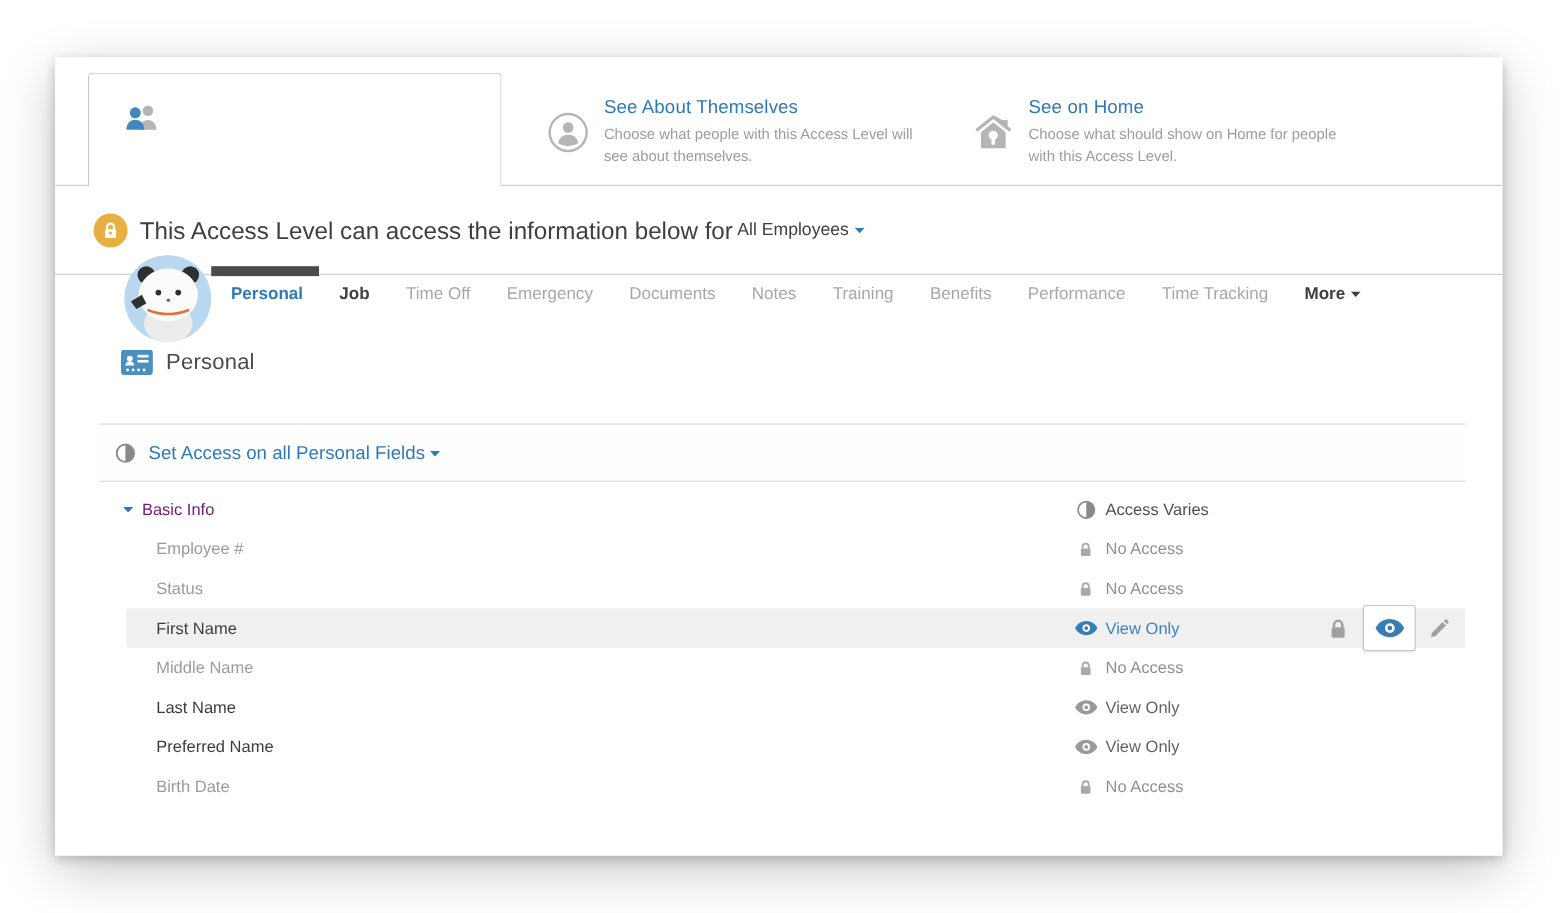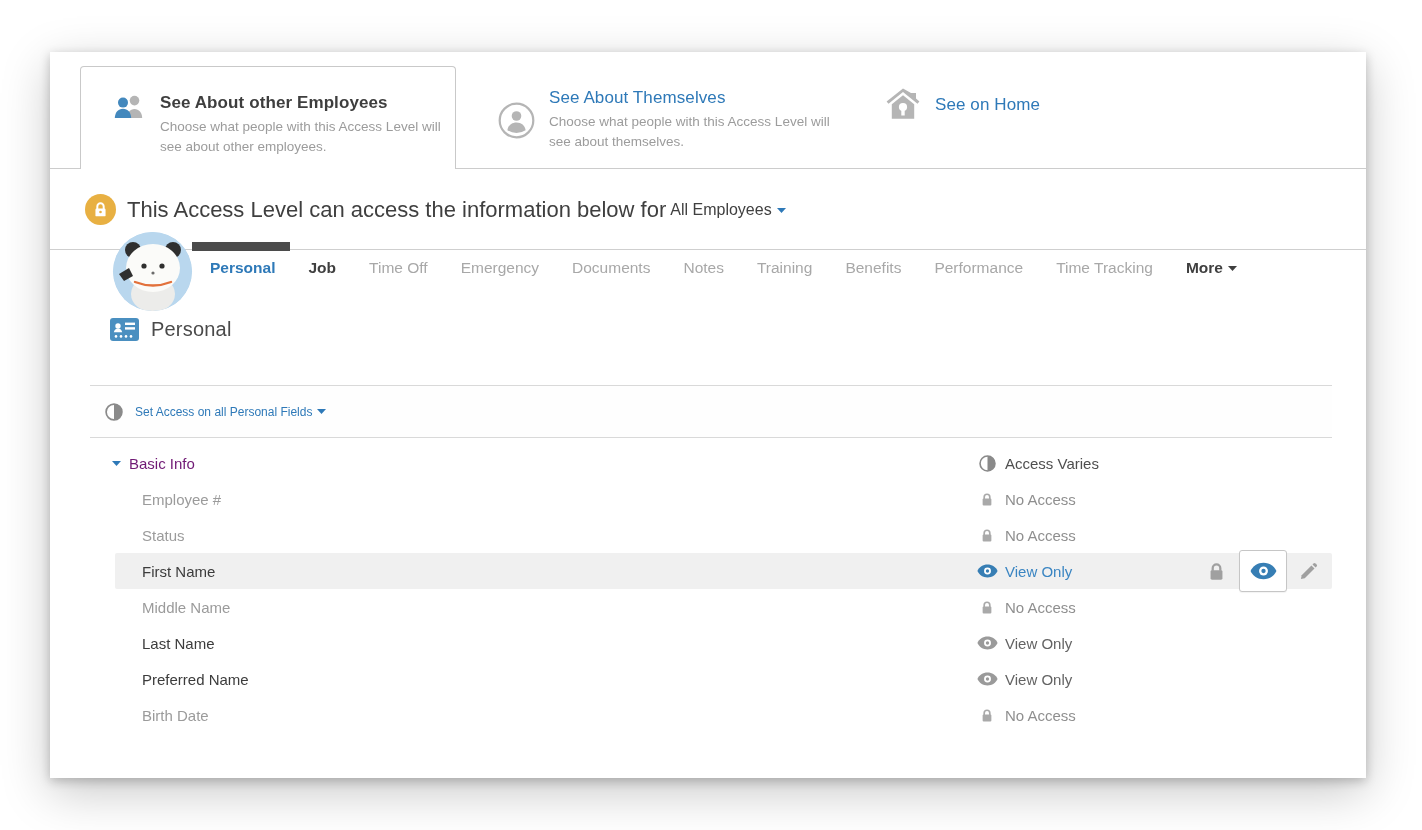--- a/index.html
+++ b/index.html
@@ -46,21 +46,21 @@
   
   .sec-head { position:absolute; left:60px; top:266px; display:flex; align-items:center; }
   .sec-title { margin-left:12px; font-size:20px; color:#4a4a4a; letter-spacing:.2px; }
 
   
   .setbar {
     position:absolute; left:40px; top:333px; width:1242px; height:53px;
     border-top:1px solid #d9d9d9; border-bottom:1px solid #d9d9d9;
     display:flex; align-items:center; padding-left:15px; background:#fefefe;
   }
-  .setbar-link { margin-left:12px; font-size:12px; color:#2e79b8; cursor:pointer; }
+  .setbar-link { margin-left:12px; font-size:17px; color:#2e79b8; cursor:pointer; }
 
   
   .rows { position:absolute; left:40px; top:393px; width:1242px; }
   .frow { position:relative; height:36px; display:flex; align-items:center; font-size:15px; }
   .frow .hl { position:absolute; left:25px; right:0; top:0; bottom:0; background:#f0f0f0; border-radius:2px; }
   .frow > * { position:relative; }
   .glabel { color:#701a75; font-weight:normal; margin-left:8px; }
   .gcaret { margin-left:22px; display:flex; }
   .flabel { margin-left:52px; }
   .frow.none .flabel { color:#9b9b9b; }
@@ -95,24 +95,20 @@
           <g fill="#b5b5b5">
             <circle cx="21.5" cy="5.6" r="4.8"></circle>
             <path d="M13.8 23c.2-5.4 3.3-9 7.7-9s7.5 3.6 7.7 9z"></path>
           </g>
           <g fill="#4388bd">
             <circle cx="10" cy="7.6" r="5"></circle>
             <path d="M1.8 23c.2-5.6 3.4-9.2 8.2-9.2s8 3.6 8.2 9.2z"></path>
           </g>
         </svg>
       </span>
-      <span class="vtab-text">
-        <span class="vtab-title">See About other Employees</span>
-        <div class="vtab-desc">Choose what people with this Access Level will see about other employees.</div>
-      </span>
     </div>
 
     <div class="vtab vtab2">
       <span class="ic-circle-person">
         <svg width="37" height="37" viewBox="0 0 37 37">
           <circle cx="18.5" cy="18.5" r="16.8" fill="none" stroke="#b5b5b5" stroke-width="2.2"></circle>
           <circle cx="18.5" cy="14" r="4.8" fill="#b5b5b5"></circle>
           <path d="M9.4 28.2c.7-4.8 4.2-7.8 9.1-7.8s8.4 3 9.1 7.8a16.8 16.8 0 0 1-18.2 0z" fill="#b5b5b5"></path>
         </svg>
       </span>
@@ -128,20 +124,21 @@
           <g fill="#b5b5b5">
             <path d="M26 3.5h5V9l3.4 2.9-1.9 2.3L18 2.6 3.5 14.2l-1.9-2.3L18-1z" transform="translate(0,1.5)"></path>
             <path d="M6.8 16.2L18 7.2l11.2 9v14.6H6.8z"></path>
           </g>
           <circle cx="18" cy="19" r="4.1" fill="#fff"></circle>
           <rect x="16.3" y="21.5" width="3.4" height="6" fill="#fff"></rect>
         </svg>
       </span>
       <span class="vtab-text">
         <span class="vtab-title blue">See on Home</span>
+        <div class="vtab-desc">Choose what should show on Home for people with this Access Level.</div>
       </span>
     </div>
 
     <div class="banner">
       <span class="gold-badge">
         <svg width="15" height="17" viewBox="0 0 16 17">
           <path d="M4.6 8V5.2a3.4 3.4 0 0 1 6.8 0V8" fill="none" stroke="#ffffff" stroke-width="2.1"></path>
           <rect x="2.6" y="7.4" width="10.8" height="8.4" rx="1.3" fill="#ffffff"></rect>
           <circle cx="8" cy="11.2" r="1.4" fill="#e8b042"></circle>
         </svg>

